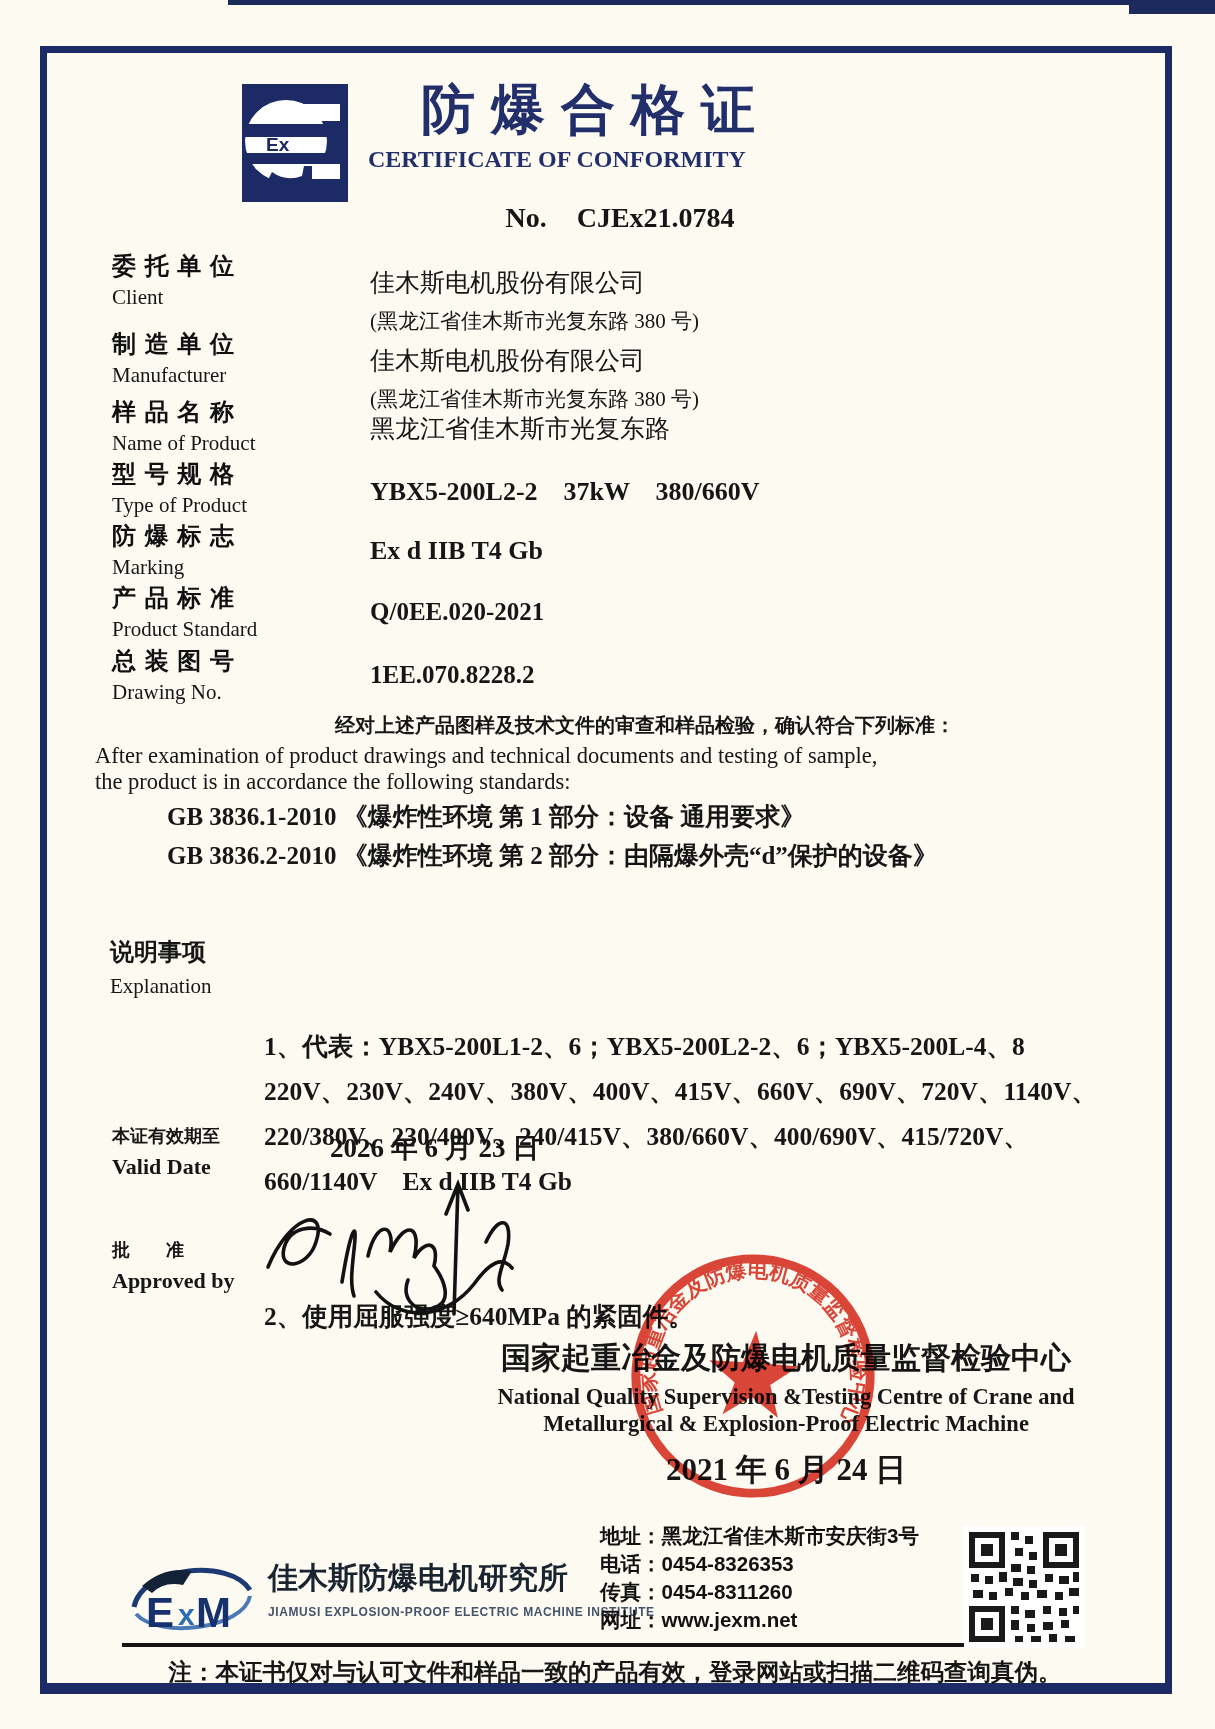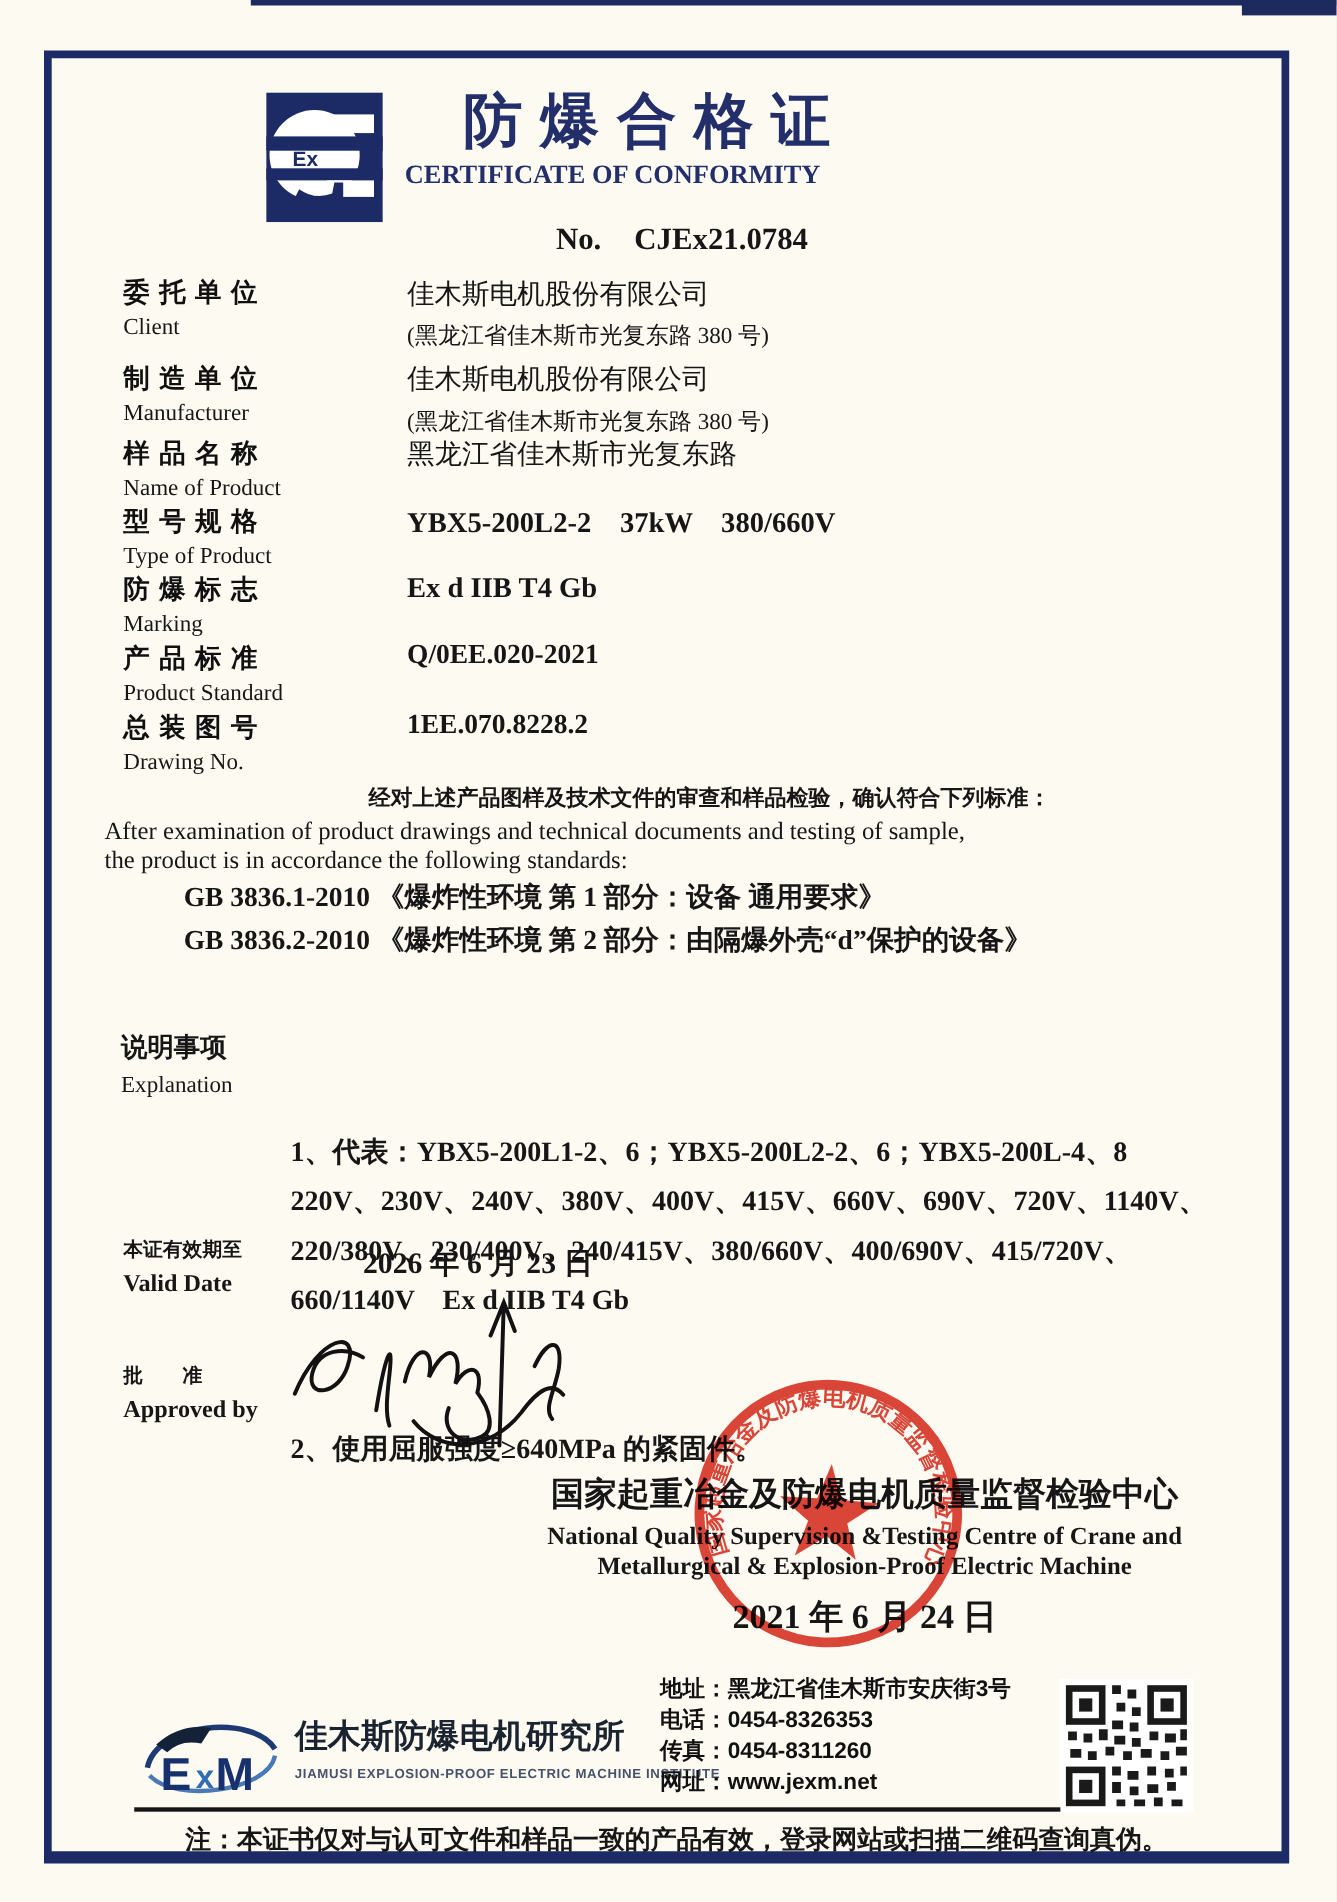--- a/index.html
+++ b/index.html
@@ -26,21 +26,21 @@
     font-size:24px; font-weight:bold; color:#222f6b; white-space:nowrap;
   }
   .cert-no { position:absolute; left:320px; top:202px; width:600px; text-align:center;
     font-size:28px; font-weight:600; white-space:nowrap; }
   .cert-no .num { margin-left:30px; }
   
   .frow { position:absolute; left:112px; width:960px; }
   .flabel-cn { font-family:"Liberation Sans", sans-serif; font-weight:bold; font-size:24px;
     letter-spacing:1px; color:#101010; white-space:nowrap; }
   .flabel-en { font-size:21px; margin-top:3px; }
-  .fvalue { position:absolute; left:258px; top:0; width:720px; }
+  .fvalue { position:absolute; left:258px; top:16px; width:720px; }
   .fv-main { font-size:25px; white-space:nowrap; }
   .fv-bold { font-weight:bold; font-size:26px; }
   .fv-semi { font-weight:600; font-size:25px; }
   .fv-sub { font-size:21px; margin-top:8px; }
   
   .statement { position:absolute; left:95px; top:712px; width:860px; }
   .st-cn { font-family:Liberation Mono, monospace; font-weight:bold; font-size:20px; white-space:nowrap;text-align:right; }
   .st-en { font-size:22.5px; line-height:26px; margin-top:4px; width:815px; }
   .standards { position:absolute; left:167px; top:797px; width:900px;
     font-size:25px; font-weight:600; line-height:39px; }

